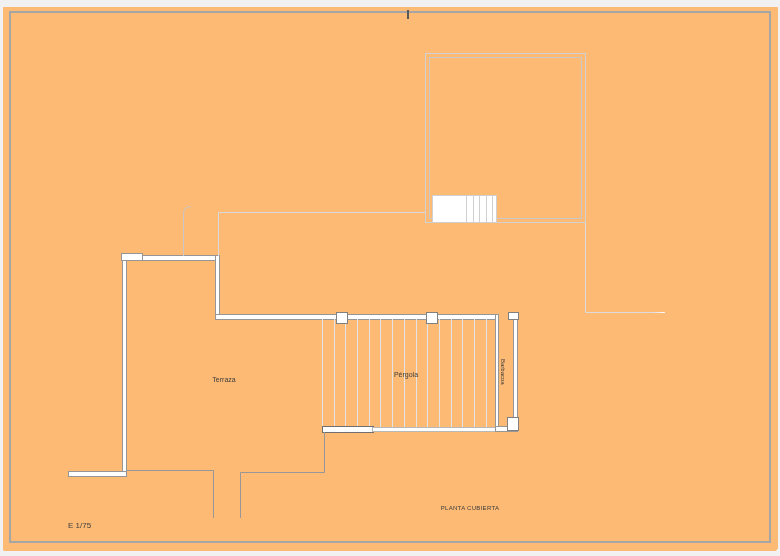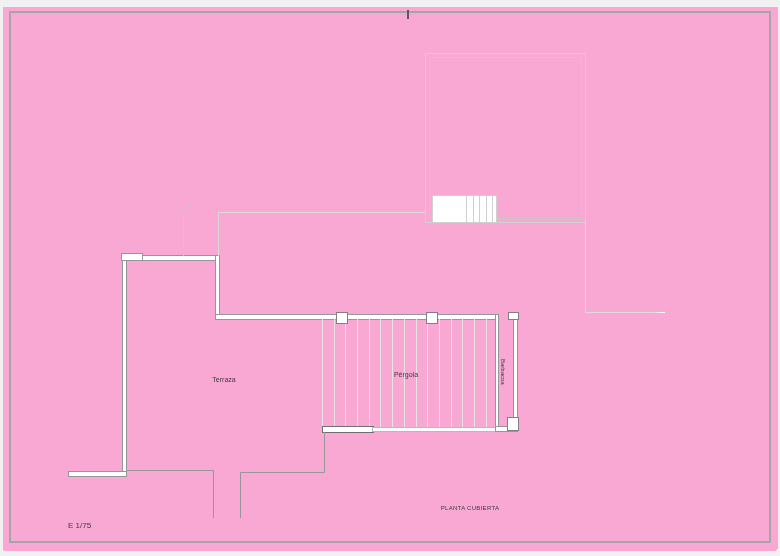--- a/index.html
+++ b/index.html
@@ -1,21 +1,21 @@
 <!DOCTYPE html>
 <html style="--frame-border: #a5a5a5; --wall-line: #969696; --roof-line: #d2d2d2; --faint-line: #d9d9d9; --stripe: #e4e4e4; --text: #3c3c3c; --page-margin: #f1f1f1;"><head>
 <meta charset="utf-8">
 <style>
   html,body{margin:0;padding:0;}
   body{
     width:780px;height:556px;overflow:hidden;
     background:#ffffff;
     font-family:"Liberation Sans", sans-serif;
   }
-  .canvas{position:relative;width:780px;height:556px;background:#f9a8d4;border-radius:15px;}
+  .canvas{position:relative;width:780px;height:556px;background:#fdba74;border-radius:15px;}
   .abs{position:absolute;box-sizing:border-box;}
   
   .margin-band{background:var(--page-margin,#f1f1f1);}
   
   .frame{
     left:9px;top:11px;width:762px;height:532px;
     border:2px solid var(--frame-border,#a5a5a5);
     background:transparent;
   }
   

